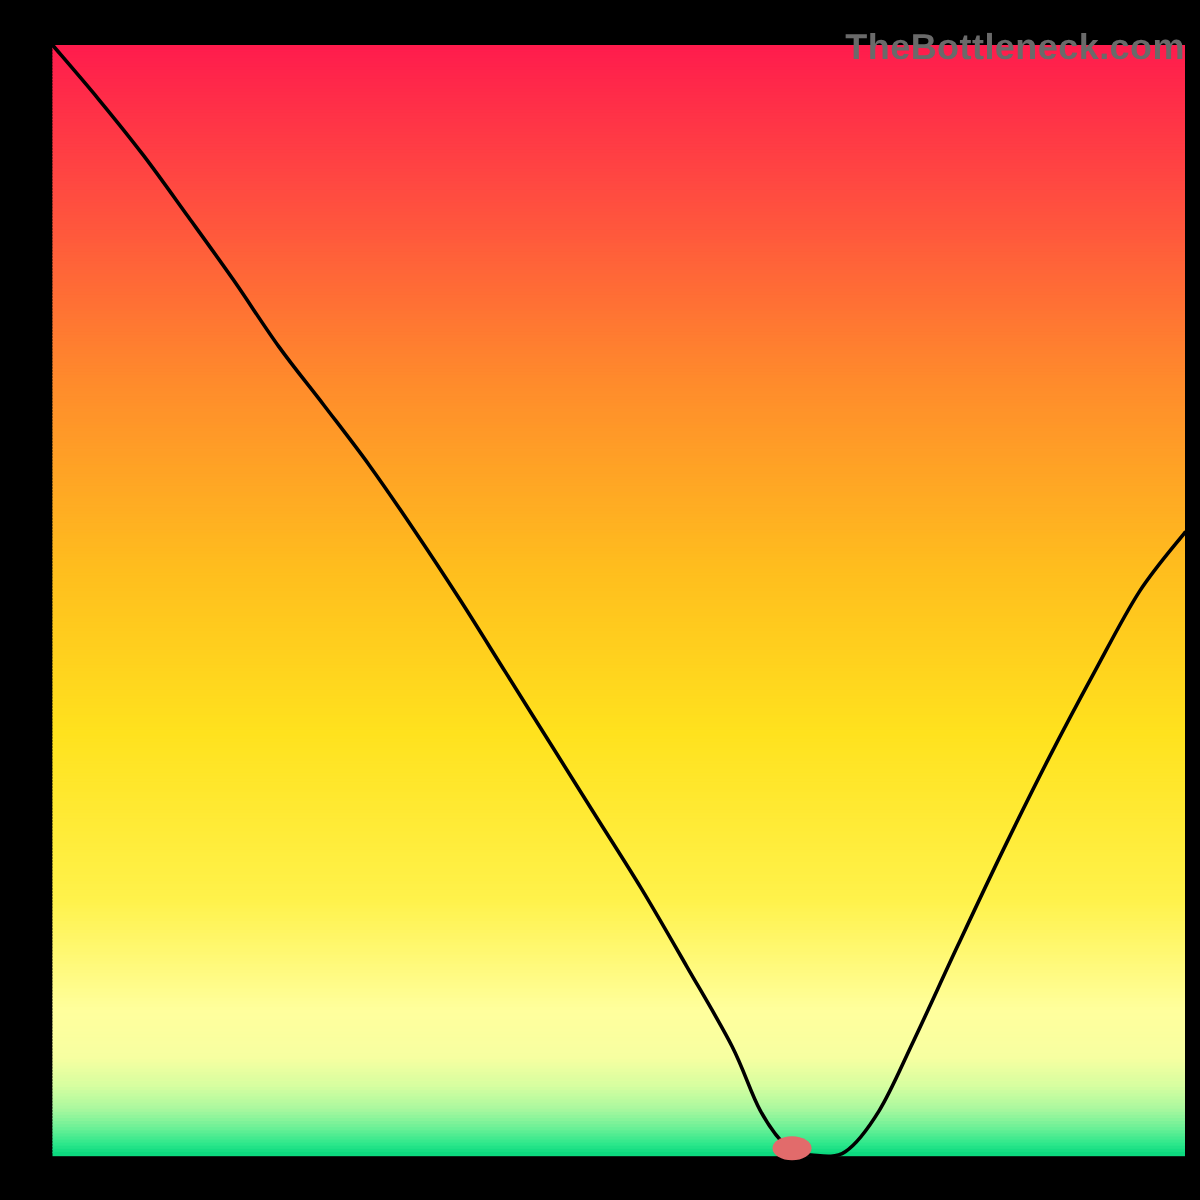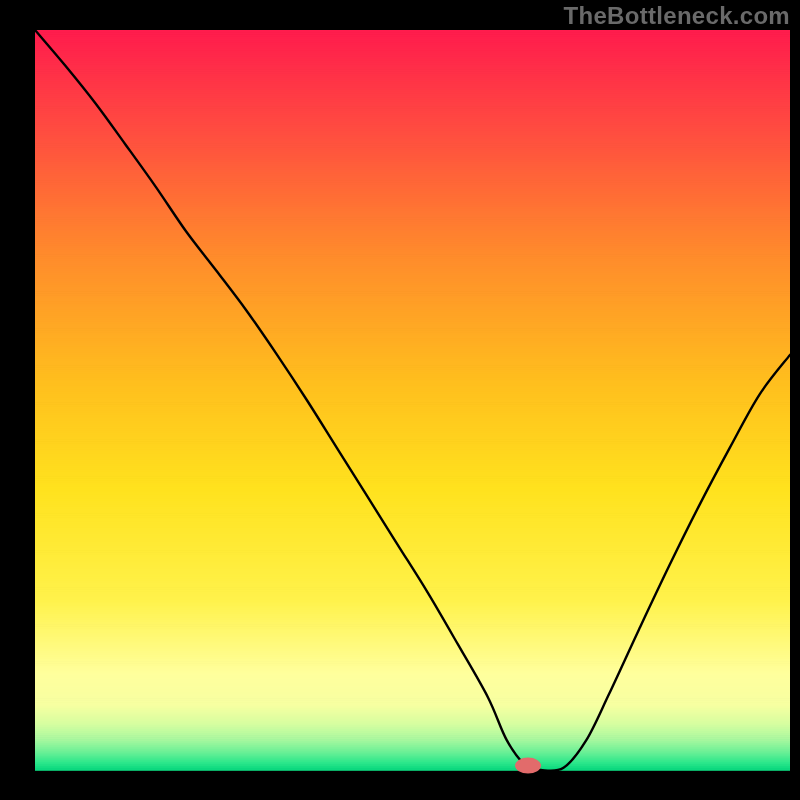--- a/index.html
+++ b/index.html
@@ -11,21 +11,21 @@
     overflow: hidden;
   }
   .frame {
     position: relative;
     width: 800px;
     height: 800px;
     background: #000;
   }
   .watermark {
     position: absolute;
-    top: 2px;
+    top: 18px;
     right: 10px;
     font-family: Arial, Helvetica, sans-serif;
     font-size: 24px;
     font-weight: bold;
     color: #6a6a6a;
     z-index: 10;
     letter-spacing: 0.3px;
   }
   svg.plot {
     position: absolute;

